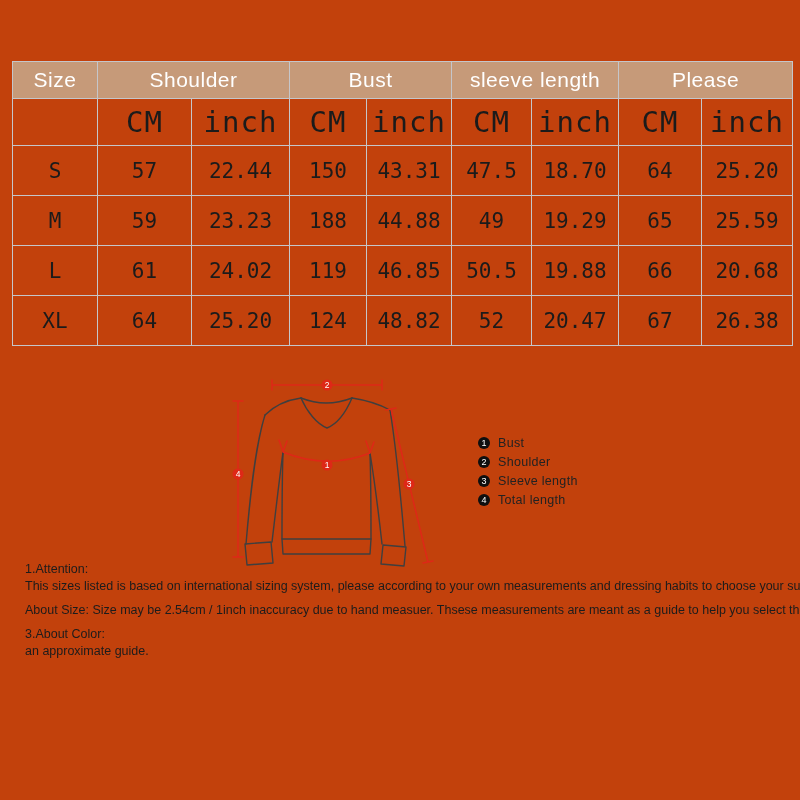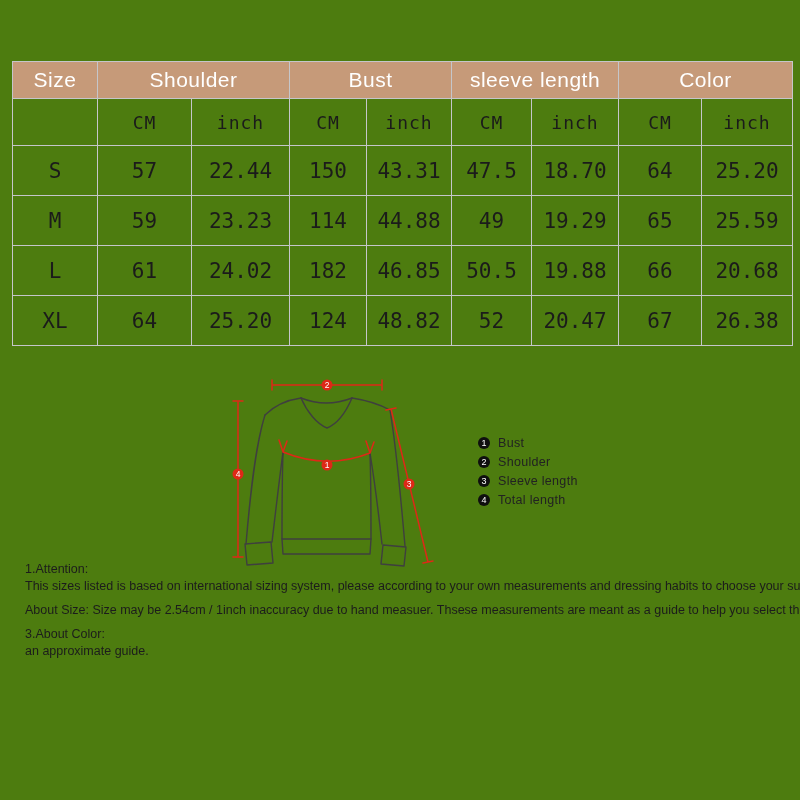--- a/index.html
+++ b/index.html
@@ -1,35 +1,35 @@
 <!DOCTYPE html>
 <html><head>
 <meta charset="utf-8">
 <style>
   html,body { margin:0; padding:0; background:#ffffff; }
   .canvas {
-    position:relative; width:800px; height:800px; background:#4d7c0f;
+    position:relative; width:800px; height:800px; background:#c2410c;
     font-family:"Liberation Sans", sans-serif; overflow:hidden;
   }
 
   
   table.size-table {
     position:absolute; left:12px; top:61px;
     border-collapse:collapse; table-layout:fixed; width:780px;
   }
   .size-table th, .size-table td {
     border:1px solid #c5c6ca; padding:0; text-align:center; vertical-align:middle;
     color:#1b1b1b; overflow:hidden;
   }
   .size-table thead th {
     background:#c69a79; color:#ffffff; font-weight:normal;
     font-size:21px; height:36px; letter-spacing:0.5px;
   }
   .units-row td {
-    height:46px; font-size:18px;
+    height:46px; font-size:29px;
     font-family:"DejaVu Sans Mono", monospace; letter-spacing:1px;
   }
   .data-row td {
     height:49px; font-size:21px;
     font-family:"DejaVu Sans Mono", monospace;
   }
 
   
   .diagram-svg { position:absolute; left:225px; top:372px; }
 
@@ -65,21 +65,21 @@
       <col style="width:87px">
         <col style="width:83px">
         <col style="width:91px">
     </colgroup>
     <thead>
       <tr>
         <th>Size</th>
         <th colspan="2">Shoulder</th>
         <th colspan="2">Bust</th>
         <th colspan="2">sleeve length</th>
-        <th colspan="2">Color</th>
+        <th colspan="2">Please</th>
       </tr>
     </thead>
     <tbody>
       <tr class="units-row">
         <td></td>
         <td>CM</td>
         <td>inch</td>
         <td>CM</td>
         <td>inch</td>
         <td>CM</td>
@@ -95,32 +95,32 @@
         <td>43.31</td>
         <td>47.5</td>
         <td>18.70</td>
         <td>64</td>
         <td>25.20</td>
       </tr>
       <tr class="data-row">
         <td>M</td>
         <td>59</td>
         <td>23.23</td>
-        <td>114</td>
+        <td>188</td>
         <td>44.88</td>
         <td>49</td>
         <td>19.29</td>
         <td>65</td>
         <td>25.59</td>
       </tr>
       <tr class="data-row">
         <td>L</td>
         <td>61</td>
         <td>24.02</td>
-        <td>182</td>
+        <td>119</td>
         <td>46.85</td>
         <td>50.5</td>
         <td>19.88</td>
         <td>66</td>
         <td>20.68</td>
       </tr>
       <tr class="data-row">
         <td>XL</td>
         <td>64</td>
         <td>25.20</td>

